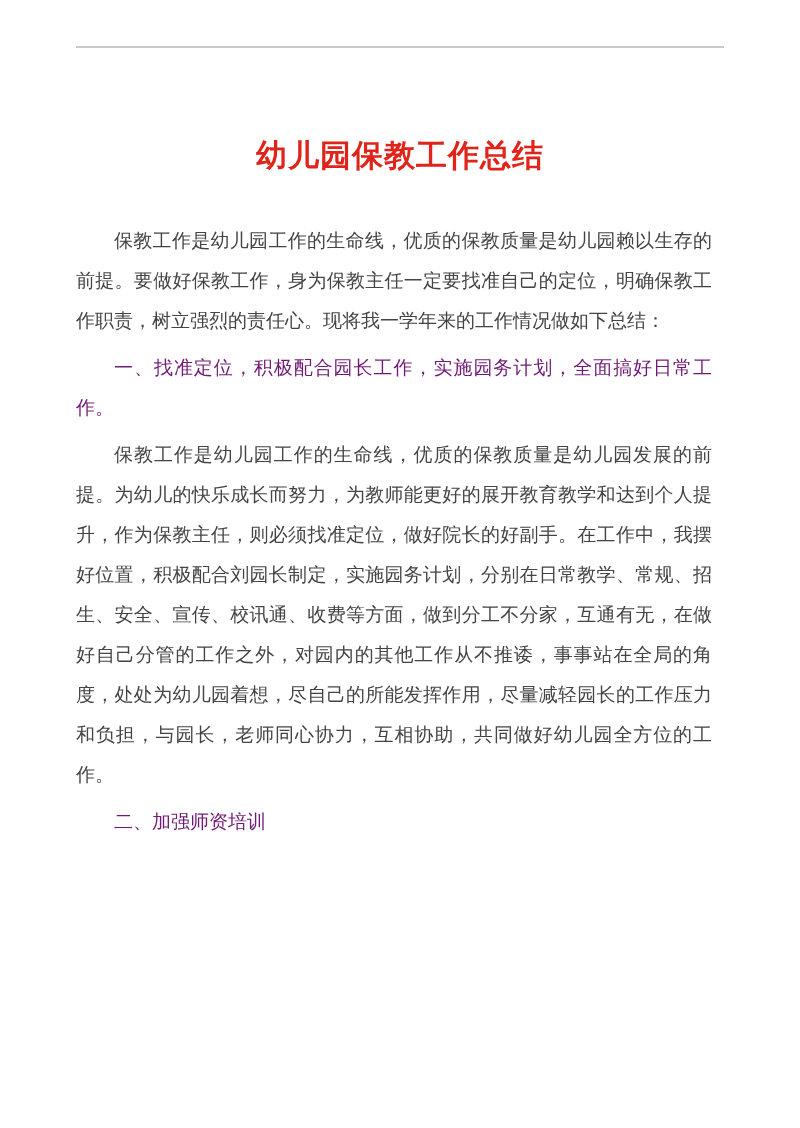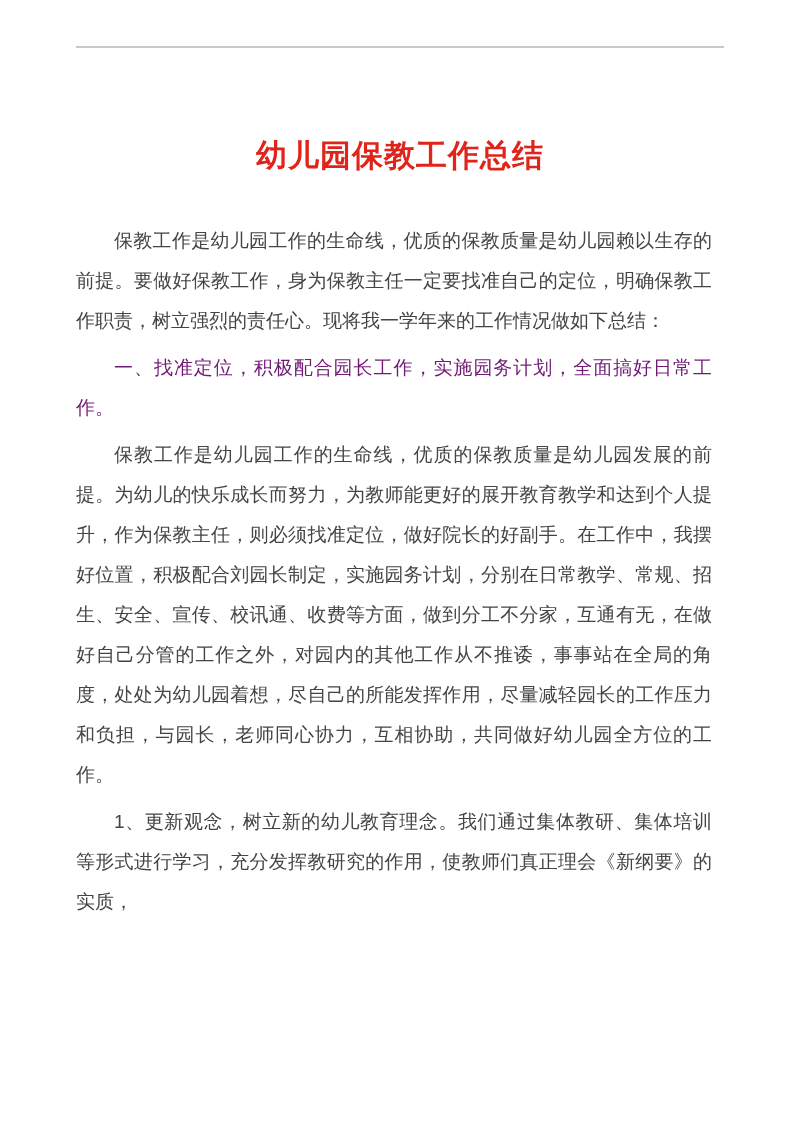--- a/index.html
+++ b/index.html
@@ -55,15 +55,15 @@
 </head>
 <body>
 
 <div class="page">
   <div class="divider"></div>
   <h1 class="doc-title">幼儿园保教工作总结</h1>
   <div class="content">
       <p class="body-paragraph">保教工作是幼儿园工作的生命线，优质的保教质量是幼儿园赖以生存的前提。要做好保教工作，身为保教主任一定要找准自己的定位，明确保教工作职责，树立强烈的责任心。现将我一学年来的工作情况做如下总结：</p>
       <p class="section-heading">一、找准定位，积极配合园长工作，实施园务计划，全面搞好日常工作。</p>
       <p class="body-paragraph">保教工作是幼儿园工作的生命线，优质的保教质量是幼儿园发展的前提。为幼儿的快乐成长而努力，为教师能更好的展开教育教学和达到个人提升，作为保教主任，则必须找准定位，做好院长的好副手。在工作中，我摆好位置，积极配合刘园长制定，实施园务计划，分别在日常教学、常规、招生、安全、宣传、校讯通、收费等方面，做到分工不分家，互通有无，在做好自己分管的工作之外，对园内的其他工作从不推诿，事事站在全局的角度，处处为幼儿园着想，尽自己的所能发挥作用，尽量减轻园长的工作压力和负担，与园长，老师同心协力，互相协助，共同做好幼儿园全方位的工作。</p>
-      <p class="body-paragraph">1、更新观念，树立新的幼儿教育理念。我们通过集体教研、集体培训等形式进行学习，充分发挥教研究的作用，使教师们真正理会《新纲要》的实质，</p>
+      <p class="section-heading">二、加强师资培训</p>
     </div>
 </div>
 
 </body></html>

